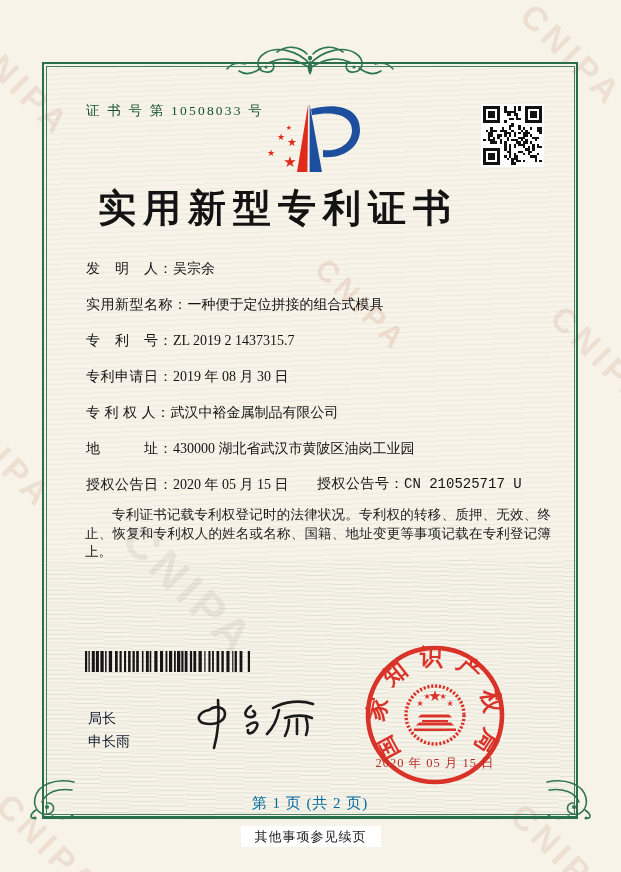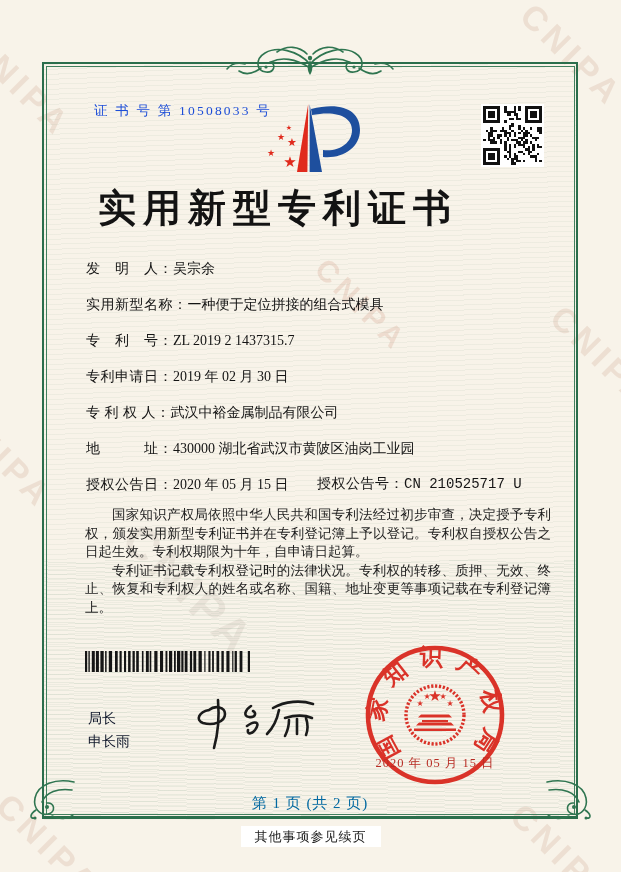--- a/index.html
+++ b/index.html
@@ -22,21 +22,21 @@
 
   
   .frame{position:absolute;left:42px;top:62px;width:536px;height:757px;
          border:2.2px solid #2b6e4c;border-bottom-width:3.5px;box-sizing:border-box;}
   .frame-inner{position:absolute;inset:1.5px;border:1px solid #41805e;}
 
   .ornament-top{position:absolute;left:215px;top:42px;}
   .flourish{position:absolute;}
   .flourish.right{transform:scaleX(-1);}
 
-  .cert-no{position:absolute;left:94px;top:102px;font-size:13.5px;letter-spacing:2.2px;color:#1d4ed8;}
+  .cert-no{position:absolute;left:86px;top:102px;font-size:13.5px;letter-spacing:2.2px;color:#14532d;}
 
   .logo{position:absolute;left:256px;top:96px;}
   .qr{position:absolute;left:481px;top:104px;}
 
   .title{position:absolute;left:42px;top:183px;width:465px;text-align:center;
          font-size:38px;font-weight:600;letter-spacing:7px;text-indent:7px;color:#131313;}
 
   .fields{position:absolute;left:86px;top:258px;width:468px;font-size:14px;color:#141414;}
   .frow{line-height:21px;margin-bottom:15px;white-space:nowrap;}
   .frow .flabel{letter-spacing:.5px;}
@@ -156,38 +156,37 @@
     <div class="frow">
       <span class="flabel">发　明　人：</span><span class="fvalue">吴宗余</span>
     </div>
     <div class="frow">
       <span class="flabel">实用新型名称：</span><span class="fvalue">一种便于定位拼接的组合式模具</span>
     </div>
     <div class="frow">
       <span class="flabel">专　利　号：</span><span class="fvalue">ZL 2019 2 1437315.7</span>
     </div>
     <div class="frow">
-      <span class="flabel">专利申请日：</span><span class="fvalue">2019 年 02 月 30 日</span>
+      <span class="flabel">专利申请日：</span><span class="fvalue">2019 年 08 月 30 日</span>
     </div>
     <div class="frow">
       <span class="flabel">专 利 权 人：</span><span class="fvalue">武汉中裕金属制品有限公司</span>
     </div>
     <div class="frow">
       <span class="flabel">地　　　址：</span><span class="fvalue">430000 湖北省武汉市黄陂区油岗工业园</span>
     </div>
     <div class="frow grant">
       <span class="flabel">授权公告日：</span><span class="fvalue">2020 年 05 月 15 日</span>
       <span class="pair2">
         <span class="flabel">授权公告号：</span><span class="fvalue">CN 210525717 U</span>
       </span>
     </div>
   </div>
 
   <div class="body-text">
-    <p>国家知识产权局依照中华人民共和国专利法经过初步审查，决定授予专利权，颁发实用新型专利证书并在专利登记簿上予以登记。专利权自授权公告之日起生效。专利权期限为十年，自申请日起算。</p>
     <p>专利证书记载专利权登记时的法律状况。专利权的转移、质押、无效、终止、恢复和专利权人的姓名或名称、国籍、地址变更等事项记载在专利登记簿上。</p>
   </div>
 
   <svg class="barcode" width="166" height="21" viewBox="0 0 166 21" preserveAspectRatio="none">
     <path id="barcode-path" fill="#151515" d="M0,0h2.2v21h-2.2zM3.4,0h1.4v21h-1.4zM6.8,0h3v21h-3zM10.9,0h3v21h-3zM15.4,0h3.3v21h-3.3zM20.1,0h1.5v21h-1.5zM23.8,0h3.3v21h-3.3zM30.0,0h2.7v21h-2.7zM34.5,0h2.2v21h-2.2zM39.0,0h2.1v21h-2.1zM43.1,0h2.5v21h-2.5zM47.5,0h2.3v21h-2.3zM51.2,0h2.6v21h-2.6zM56.9,0h1.6v21h-1.6zM60.9,0h2.9v21h-2.9zM64.7,0h1.6v21h-1.6zM69.3,0h3.2v21h-3.2zM75.0,0h3.1v21h-3.1zM80.5,0h1.9v21h-1.9zM84.0,0h3.2v21h-3.2zM89.0,0h1.8v21h-1.8zM92.0,0h3.3v21h-3.3zM96.3,0h2.2v21h-2.2zM99.7,0h2.8v21h-2.8zM104.9,0h2.2v21h-2.2zM108.4,0h2.8v21h-2.8zM113.5,0h3.3v21h-3.3zM119.3,0h1.2v21h-1.2zM123.4,0h2.1v21h-2.1zM127.1,0h1.8v21h-1.8zM131.5,0h2.7v21h-2.7zM136.4,0h2.4v21h-2.4zM141.4,0h3.1v21h-3.1zM147.2,0h1.2v21h-1.2zM149.6,0h2.3v21h-2.3zM154.6,0h2.8v21h-2.8zM162.8,0h2.2v21h-2.2z"></path>
   </svg>
 
   <div class="signer">
     <div>局长</div>
     <div>申长雨</div>

